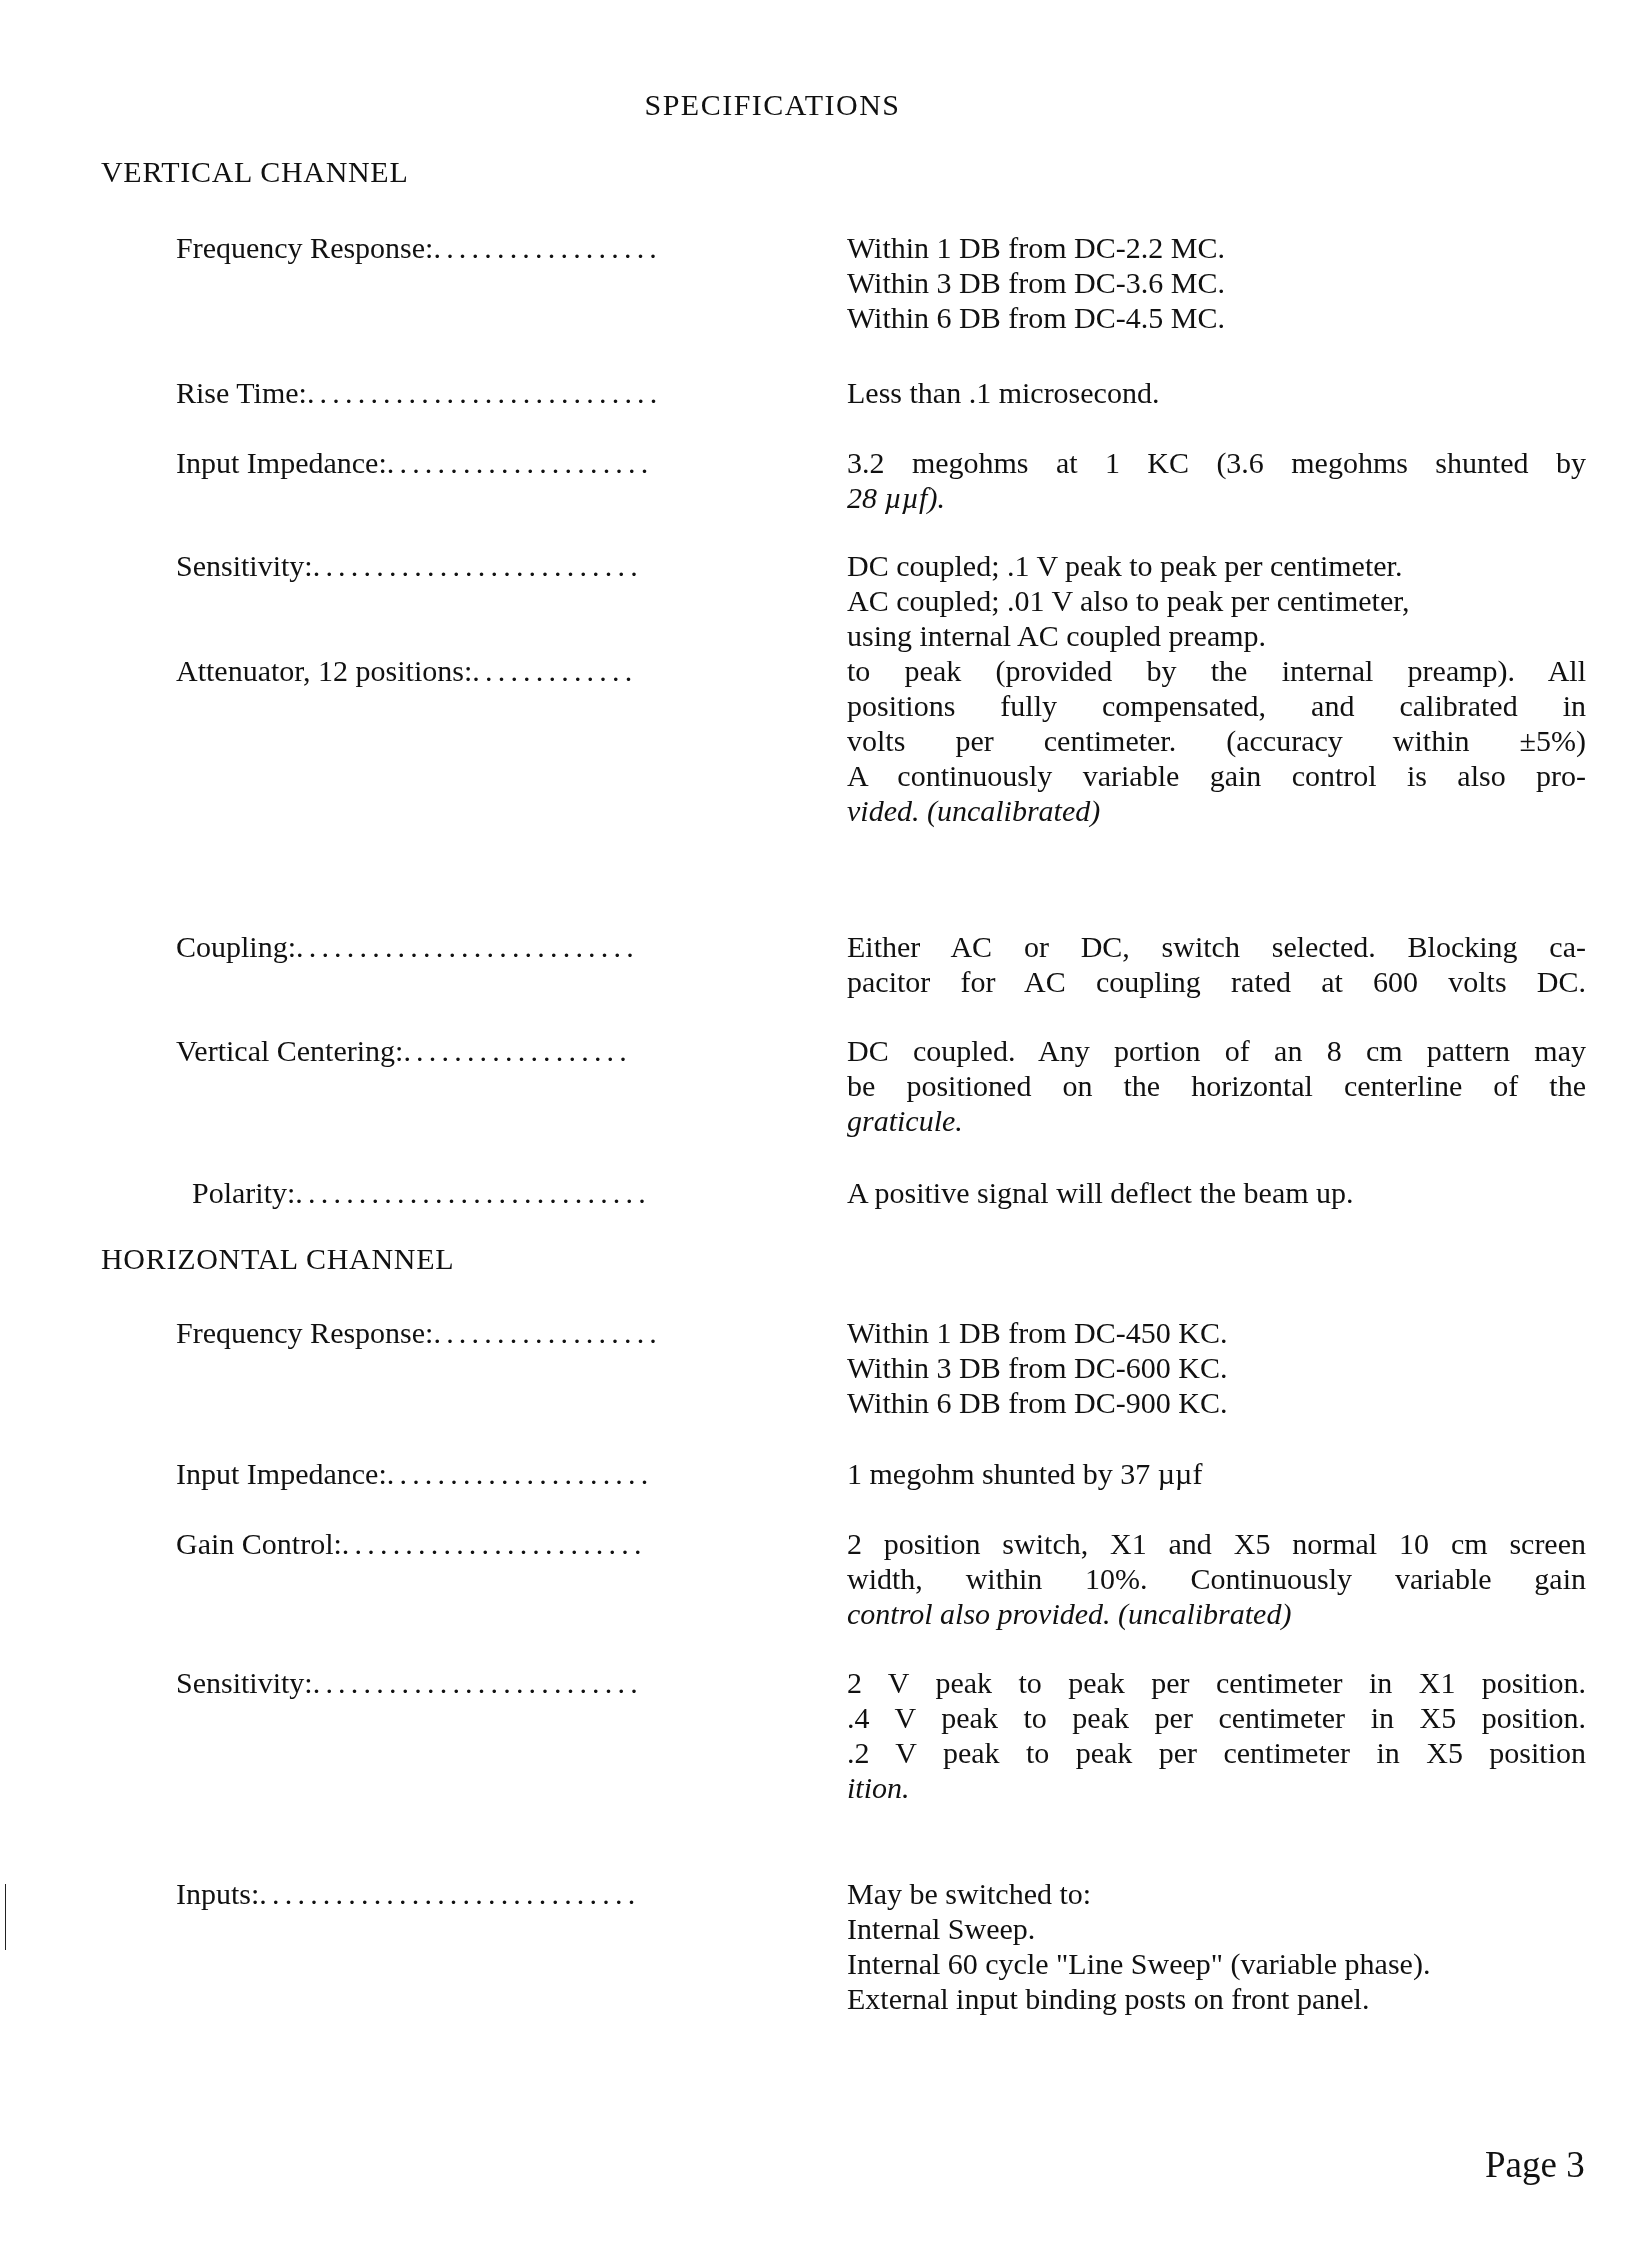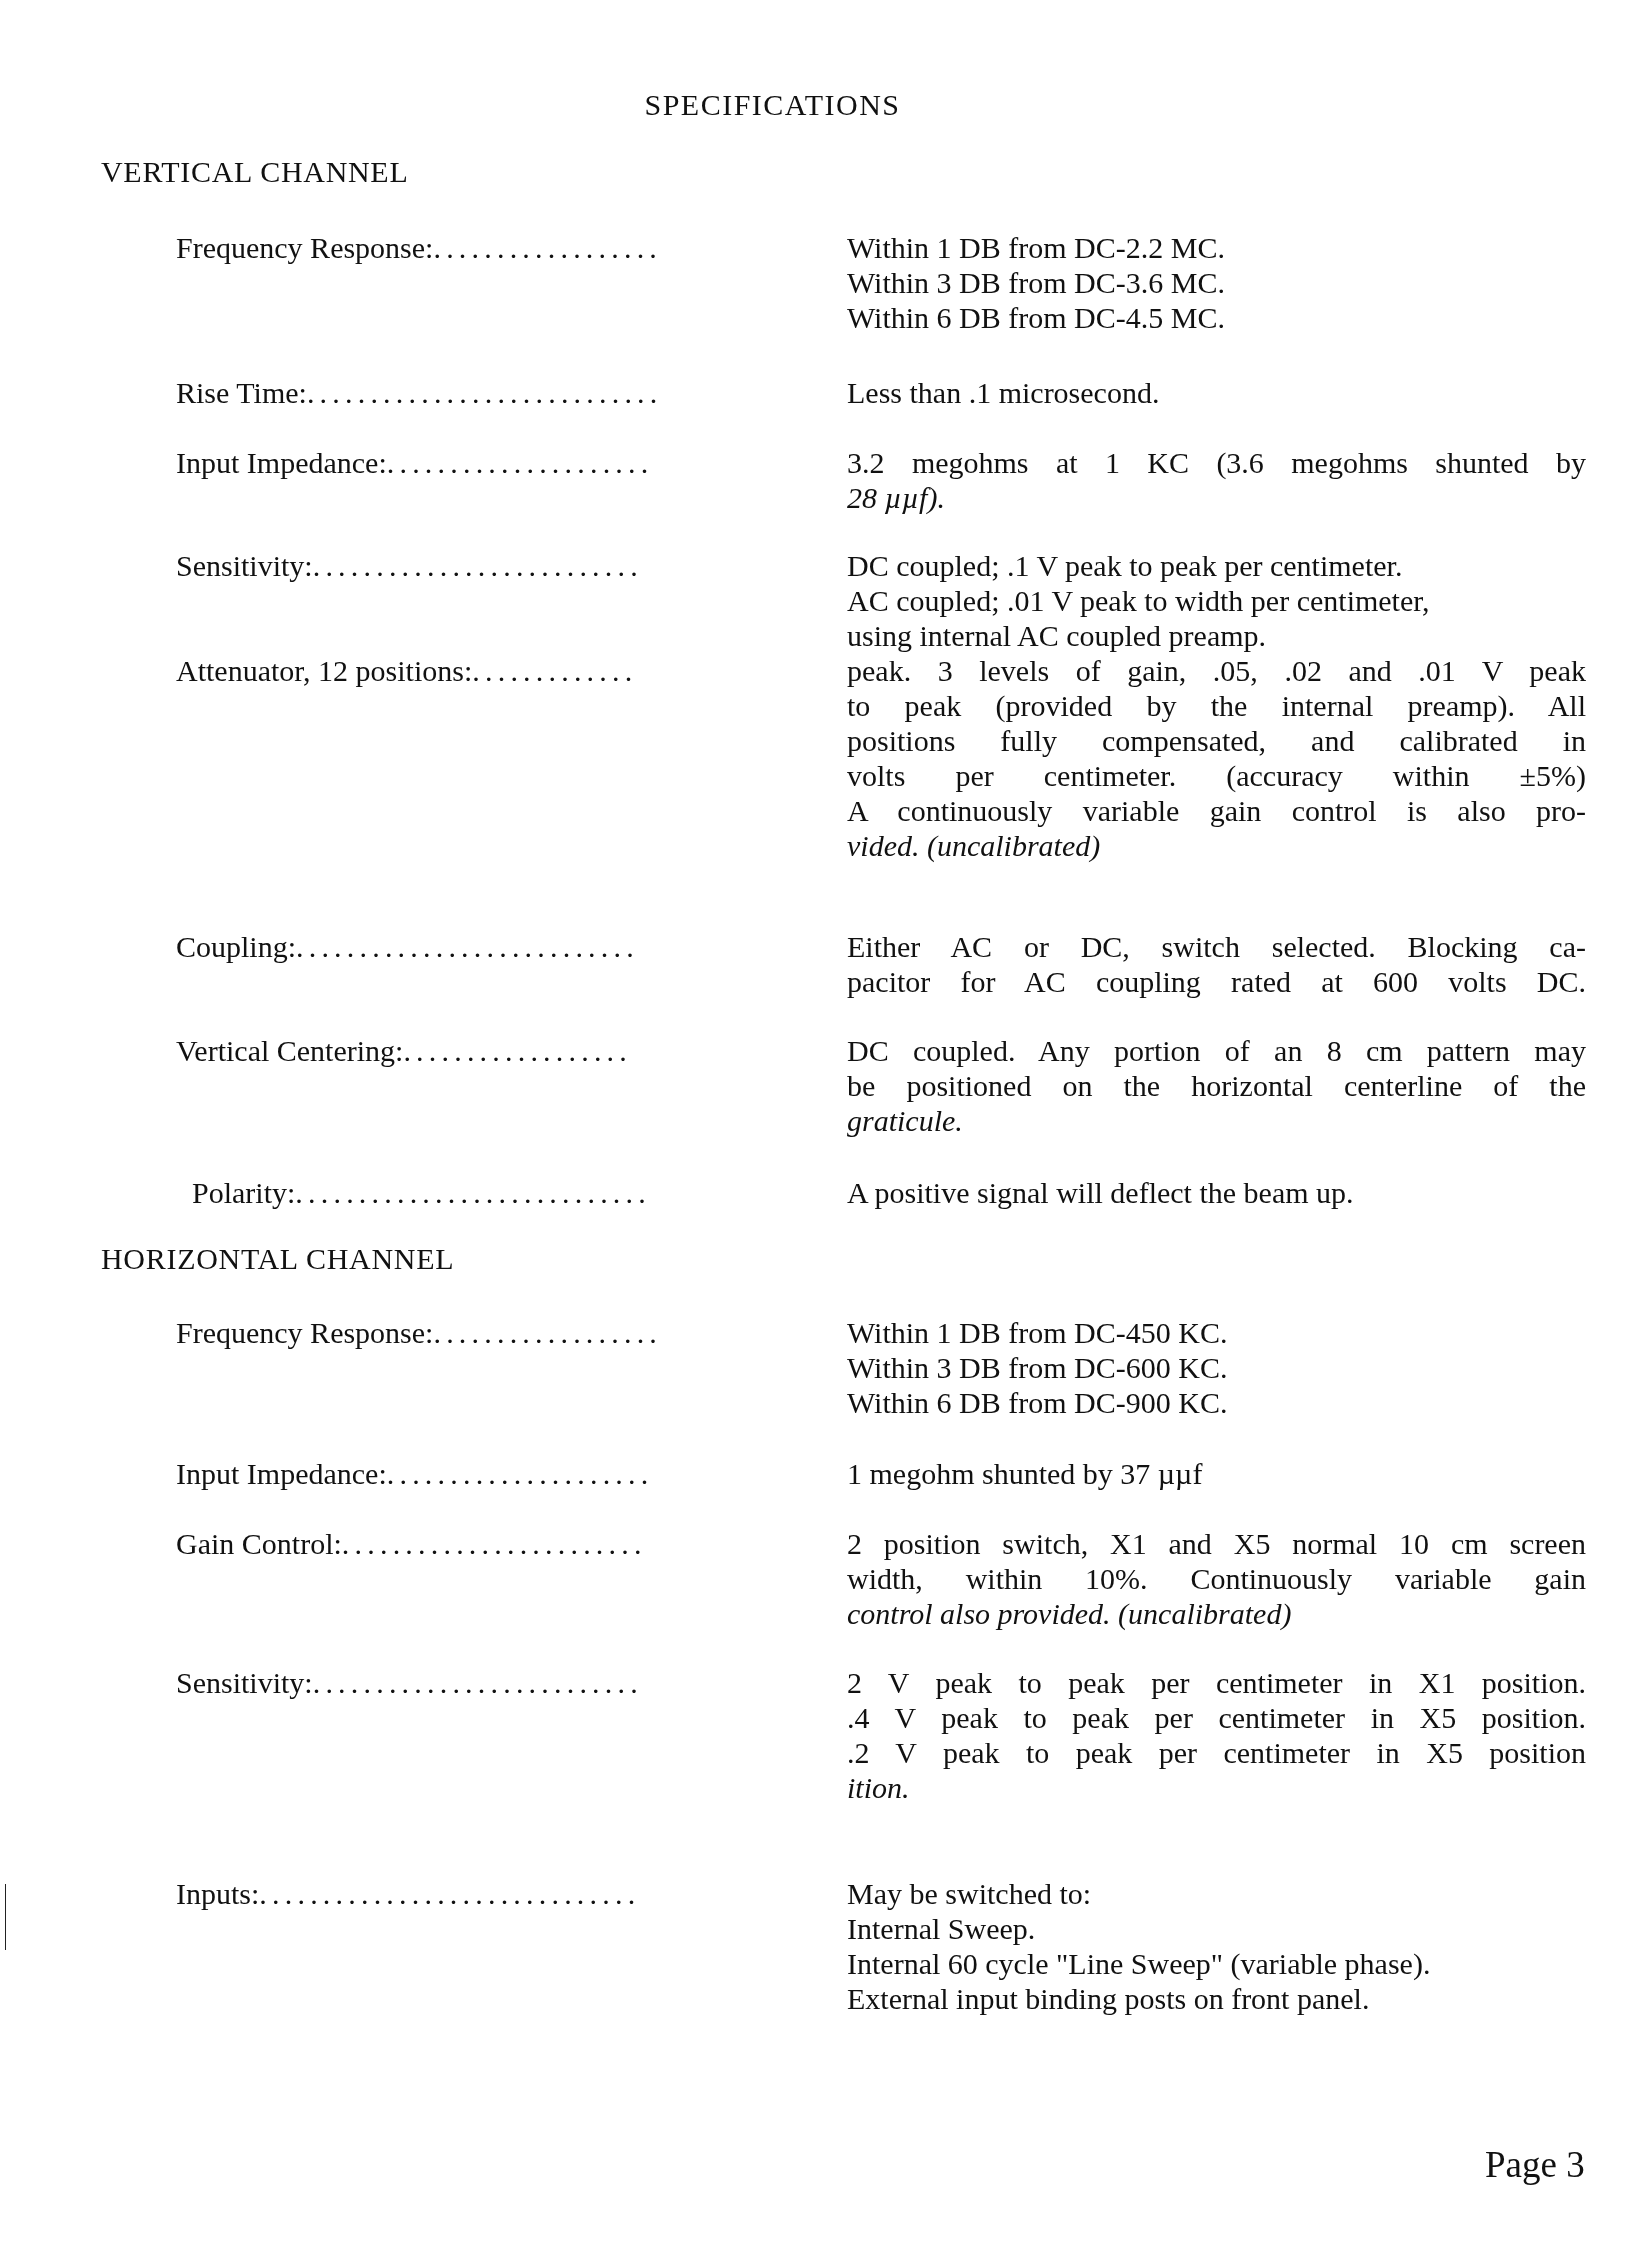--- a/index.html
+++ b/index.html
@@ -93,29 +93,28 @@
     <div class="spec-value justify" style="top:445px;">
       <span class="line">3.2 megohms at 1 KC (3.6 megohms shunted by</span>
       <span class="line last">28 µµf).</span>
     </div>
   </div>
 
   <div class="spec-row">
     <div class="spec-label" style="top:548px;"><span>Sensitivity:</span><span class="dots">..........................</span></div>
     <div class="spec-value" style="top:548px;">
       <span class="line">DC coupled; .1 V peak to peak per centimeter.</span>
-      <span class="line">AC coupled; .01 V peak to width per centimeter,</span>
+      <span class="line">AC coupled; .01 V also to peak per centimeter,</span>
       <span class="line">using internal AC coupled preamp.</span>
     </div>
   </div>
 
   <div class="spec-row">
     <div class="spec-label" style="top:653px;"><span>Attenuator, 12 positions:</span><span class="dots">.............</span></div>
     <div class="spec-value justify" style="top:653px;">
-      <span class="line">peak. 3 levels of gain, .05, .02 and .01 V peak</span>
       <span class="line">to peak (provided by the internal preamp). All</span>
       <span class="line">positions fully compensated, and calibrated in</span>
       <span class="line">volts per centimeter. (accuracy within ±5%)</span>
       <span class="line">A continuously variable gain control is also pro-</span>
       <span class="line last">vided. (uncalibrated)</span>
     </div>
   </div>
 
   <div class="spec-row">
     <div class="spec-label" style="top:929px;"><span>Coupling:</span><span class="dots">...........................</span></div>

